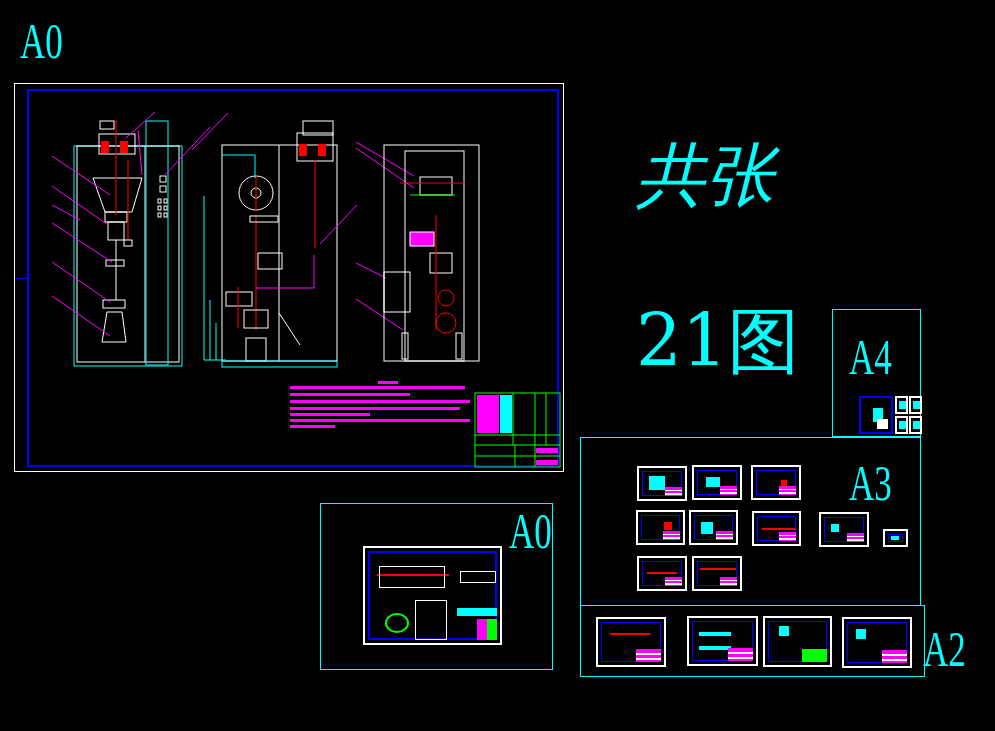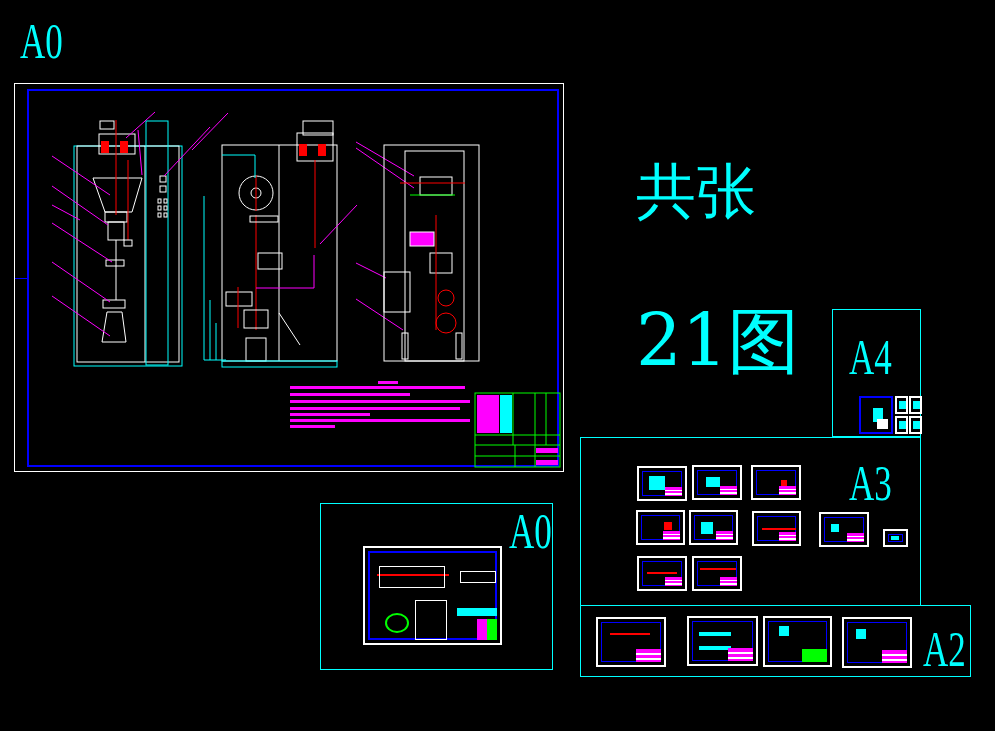--- a/index.html
+++ b/index.html
@@ -138,21 +138,21 @@
     <line x1="546" y1="393" x2="546" y2="445"></line>
     <line x1="515" y1="445" x2="515" y2="467"></line>
     <line x1="535" y1="445" x2="535" y2="467"></line>
   </g>
   <rect x="477" y="395" width="22" height="38" fill="#ff00ff"></rect>
   <rect x="500" y="395" width="12" height="38" fill="#00ffff"></rect>
   <rect x="536" y="448" width="22" height="5" fill="#ff00ff"></rect>
   <rect x="536" y="460" width="22" height="5" fill="#ff00ff"></rect>
 </svg>
 
-<div class="abs label-big" style="left:636px; top:161px; font-size:60px; font-family:'DejaVu Serif', serif;">共张</div>
+<div class="abs label-big" style="left:636px; top:141px; font-size:69px; font-family:'DejaVu Serif', serif;font-style:italic;">共张</div>
 <div class="abs label-big" style="left:636px; top:305px; font-size:72px; font-family:'DejaVu Serif', serif;">21图</div>
 
 <div class="abs group-cyan" style="left:832px; top:309px; width:89px; height:128px;padding-left:16px;">
   <div class="abs label-big" style="left:16px; top:22px; font-size:50px; transform:scaleX(0.7); transform-origin:left top;">A4</div>
   <div class="thumb" style="left:26px; top:86px; width:34px; height:38px; border-color:#0000ff;">
       <div class="part" style="left:12px; top:10px; width:10px; height:14px;"></div>
       <div class="tb" style="background:#fff;"></div>
     </div>
   <div class="thumb" style="left:62px; top:86px; width:13px; height:18px;">
       <div class="part" style="left:2px; top:3px; width:7px; height:8px;"></div>
@@ -214,21 +214,21 @@
       <div class="red" style="left:8px; top:14px; width:30px; height:2px;"></div>
       <div class="tb"></div>
     </div>
   <div class="thumb" style="left:111px; top:118px; width:50px; height:35px;">
       <div class="inner"></div>
       <div class="red" style="left:6px; top:10px; width:36px; height:2px;"></div>
       <div class="tb"></div>
     </div>
 </div>
 
-<div class="abs group-cyan" style="left:580px; top:605px; width:391px; height:72px;">
+<div class="abs group-cyan" style="left:580px; top:605px; width:345px; height:72px;">
   <div class="abs label-big" style="left:342px; top:18px; font-size:50px; transform:scaleX(0.7); transform-origin:left top;">A2</div>
   <div class="thumb" style="left:15px; top:11px; width:70px; height:50px;">
       <div class="inner"></div>
       <div class="red" style="left:12px; top:14px; width:40px; height:2px;"></div>
       <div class="tb"></div>
     </div>
   <div class="thumb" style="left:106px; top:10px; width:71px; height:50px;">
       <div class="inner"></div>
       <div class="part" style="left:10px; top:14px; width:32px; height:4px;"></div>
       <div class="part" style="left:10px; top:28px; width:32px; height:4px;"></div>

